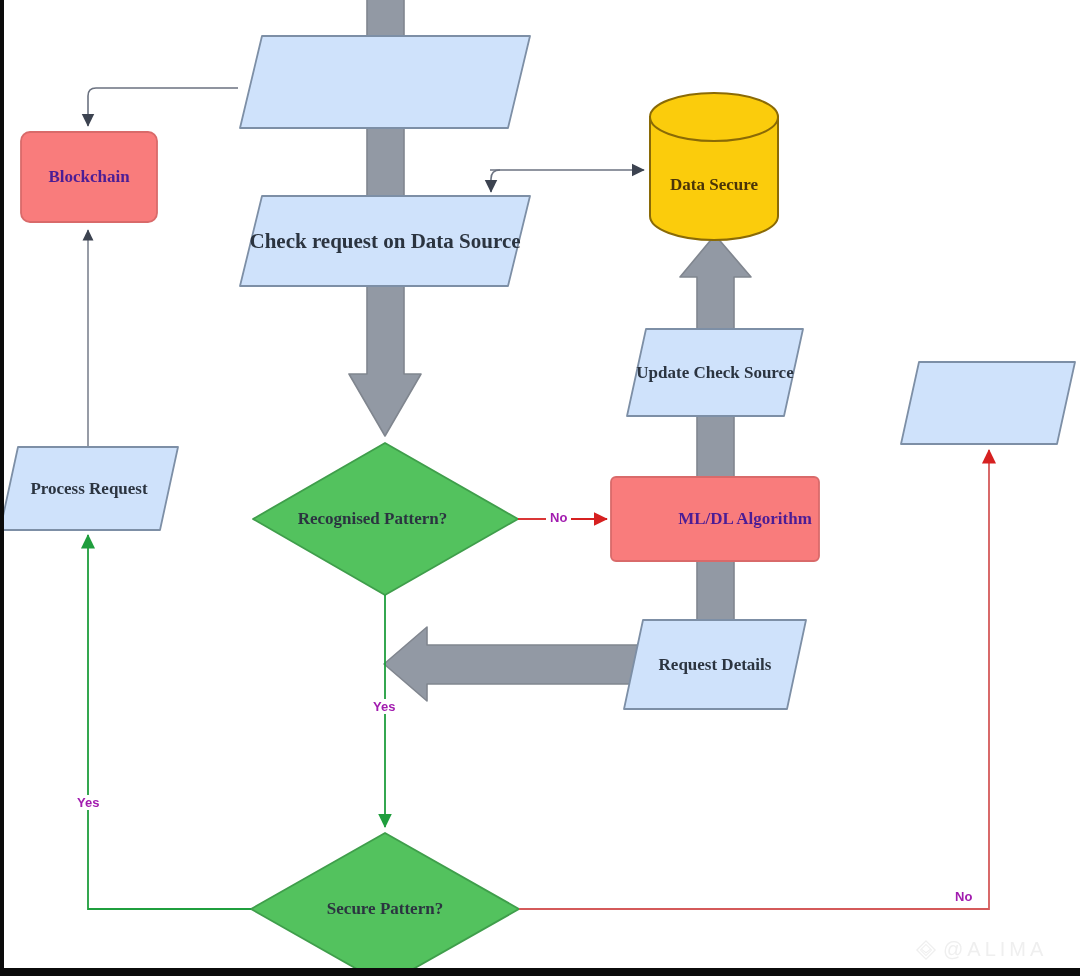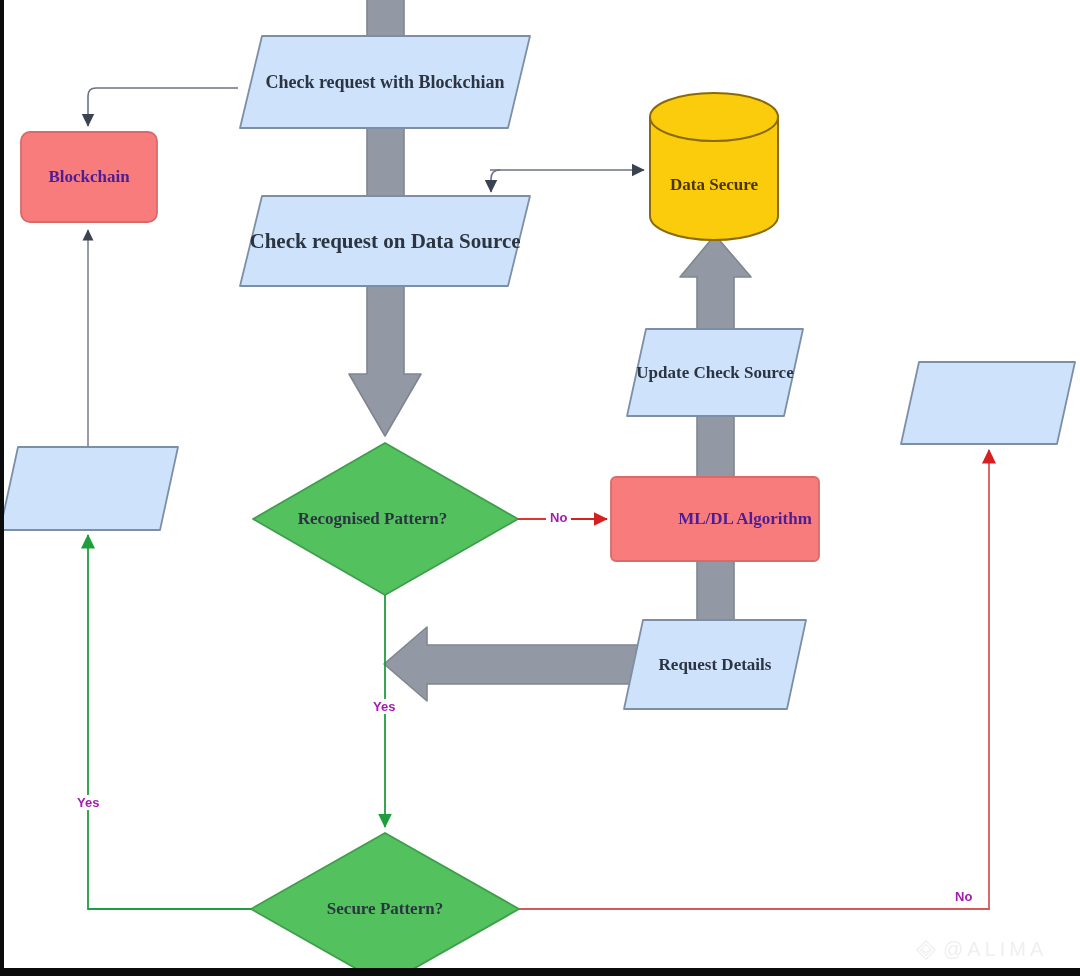--- a/index.html
+++ b/index.html
@@ -163,31 +163,31 @@
     <path d="M518,519 L546,519" fill="none" stroke="#d62020" stroke-width="1.8"></path>
     <path d="M571,519 L607,519" fill="none" stroke="#d62020" stroke-width="1.8" marker-end="url(#arrowRed)"></path>
 
     <path d="M385,595 L385,827" fill="none" stroke="#1f9e3d" stroke-width="1.8" marker-end="url(#arrowGreen)"></path>
 
     <path d="M251,909 L88,909 L88,535" fill="none" stroke="#1f9e3d" stroke-width="1.8" marker-end="url(#arrowGreen)"></path>
 
     <path d="M519,909 L989,909 L989,450" fill="none" stroke="#d45a5a" stroke-width="1.8" marker-end="url(#arrowRedSoft)"></path>
   </svg>
 
-  <div class="node-label" style="left:240px; top:36px; width:290px; height:92px; font-size:18px;">Check request with Blockchian</div>
 
   <div class="node-label lbl-dark-red" style="left:21px; top:132px; width:136px; height:90px; font-size:17px;">Blockchain</div>
 
   <div class="node-label" style="left:240px; top:196px; width:290px; height:90px; font-size:21px;">Check request on Data Source</div>
 
   <div class="node-label lbl-brown" style="left:650px; top:140px; width:128px; height:90px; font-size:17px;">Data Secure</div>
 
   <div class="node-label" style="left:632px; top:329px; width:166px; height:87px; font-size:17px;">Update Check Source</div>
 
 
+  <div class="node-label" style="left:0px; top:447px; width:178px; height:83px; font-size:17px;">Process Request</div>
 
   <div class="node-label" style="left:240px; top:443px; width:265px; height:152px; font-size:17px;">Recognised Pattern?</div>
 
   <div class="node-label lbl-dark-red" style="left:611px; top:477px; width:208px; height:84px; font-size:17px;margin-left:30px;">ML/DL Algorithm</div>
 
   <div class="node-label" style="left:624px; top:620px; width:182px; height:89px; font-size:17px;">Request Details</div>
 
   <div class="node-label" style="left:251px; top:833px; width:268px; height:152px; font-size:17px;">Secure Pattern?</div>
 
   <div class="edge-label" style="left:548px; top:510px;">No</div>

